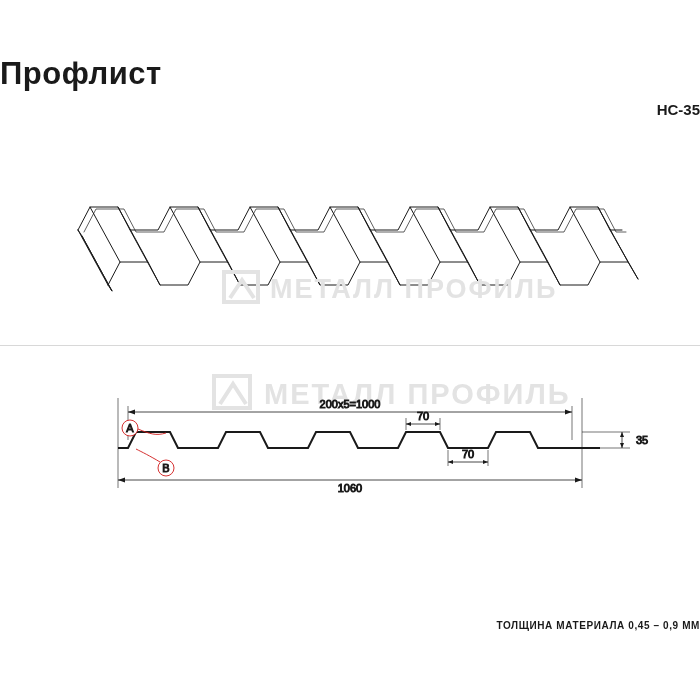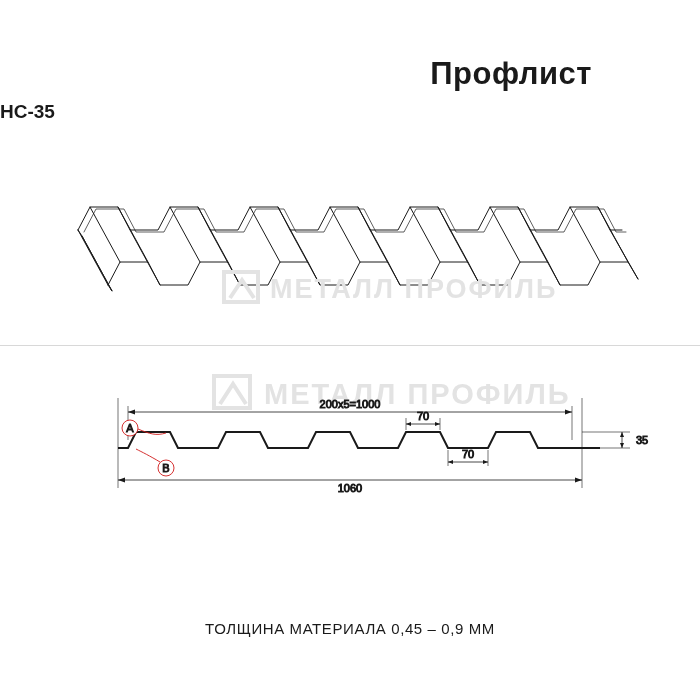--- a/index.html
+++ b/index.html
@@ -19,53 +19,52 @@
     position: absolute;
     left: 0; top: 0;
     width: 700px;
     height: 700px;
   }
   .title {
     position: absolute;
     top: 56px;
     left: 0;
     width: 572px;
+    text-align: left;
+    font-size: 31px;
+    font-weight: bold;
+    letter-spacing: 0.5px;
+    color: #1a1a1a;
+  }
+  .subtitle {
+    position: absolute;
+    top: 101px;
+    left: 0;
+    width: 700px;
     text-align: right;
-    font-size: 31px;
-    font-weight: bold;
-    letter-spacing: 0.5px;
-    color: #1a1a1a;
-    padding-left: 20px;
-  }
-  .subtitle {
-    position: absolute;
-    top: 101px;
-    left: 0;
-    width: 700px;
-    text-align: left;
-    font-size: 19px;
+    font-size: 15px;
     font-weight: bold;
     color: #1a1a1a;
   }
   .divider {
     position: absolute;
     left: 0;
     top: 345px;
     width: 700px;
     height: 1px;
     background: #d8d8d8;
   }
   .footer-note {
     position: absolute;
     left: 0;
     top: 620px;
     width: 700px;
-    text-align: center;
-    font-size: 15px;
-    font-weight: normal;
+    text-align: right;
+    font-size: 10px;
+    font-weight: bold;
     letter-spacing: 0.6px;
     color: #1a1a1a;
   }
   svg { display: block; }
   .iso-wrap {
     position: absolute;
     left: 60px;
     top: 175px;
     width: 580px;
     height: 140px;

